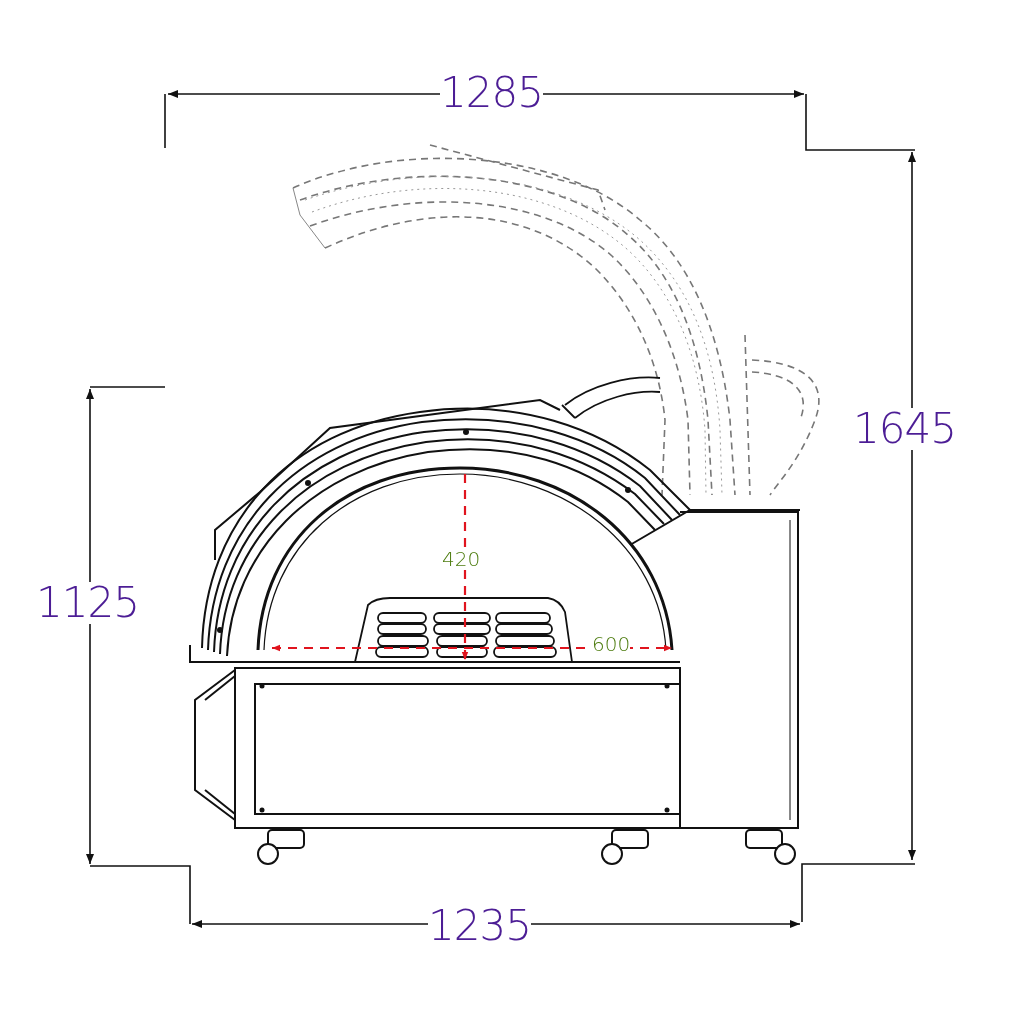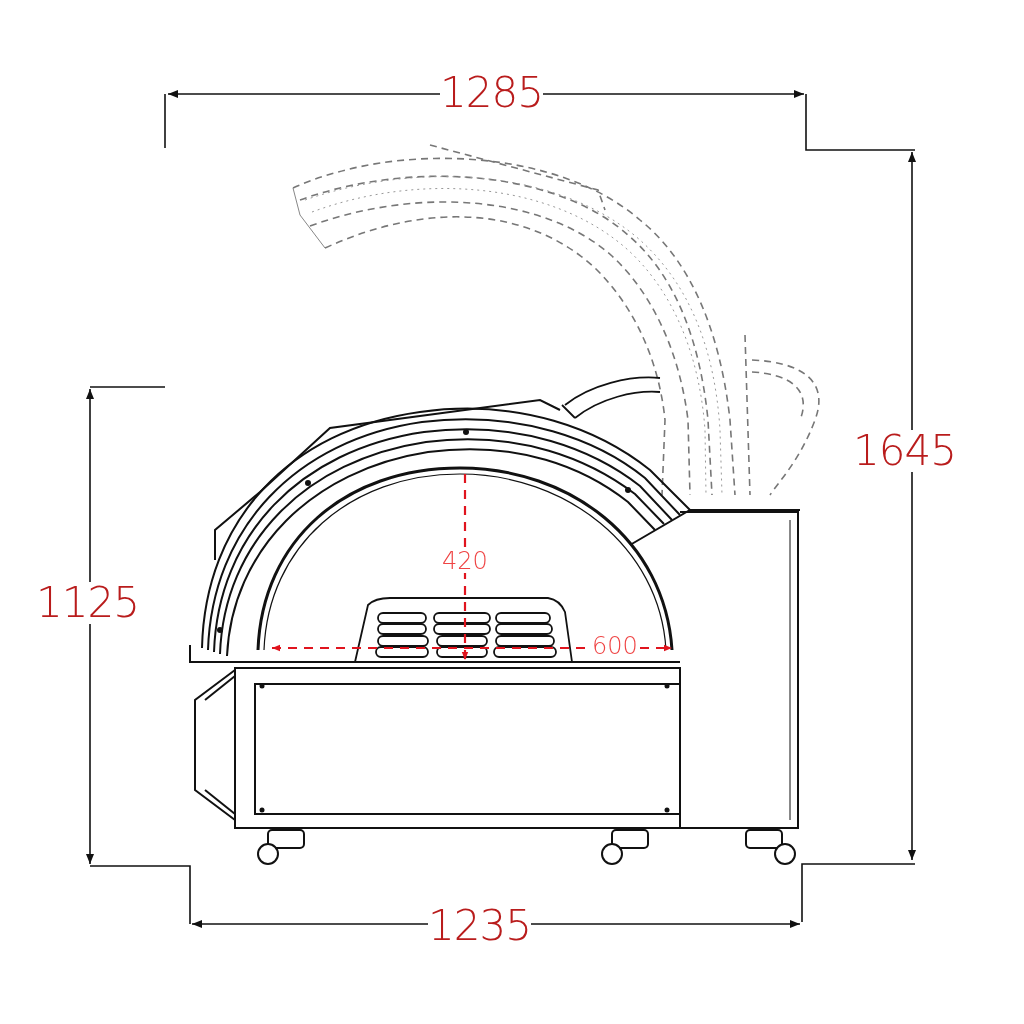--- a/index.html
+++ b/index.html
@@ -1,20 +1,20 @@
 <!DOCTYPE html>
 <html><head>
 <meta charset="utf-8">
 <style>
   html, body { margin: 0; padding: 0; background: #ffffff; }
   body { width: 1024px; height: 1024px; position: relative; overflow: hidden; font-family: "DejaVu Sans", sans-serif; }
   #drawing { position: absolute; left: 0; top: 0; width: 1024px; height: 1024px; }
-  .dim-label { position: absolute; font-family: "DejaVu Sans", sans-serif; font-weight: 300; color: #b91c1c; background: #fff; line-height: 1; letter-spacing: -1px; }
+  .dim-label { position: absolute; font-family: "DejaVu Sans", sans-serif; font-weight: 300; color: #4c1d95; background: #fff; line-height: 1; letter-spacing: -1px; }
   .dim-label.big { font-size: 42px; }
-  .dim-label.red { font-size: 24px; color: #ef4444; background: transparent; letter-spacing: 0; }
+  .dim-label.red { font-size: 20px; color: #4d7c0f; background: transparent; letter-spacing: 0; }
 </style>
 </head>
 <body>
 
 <svg id="drawing" viewBox="0 0 1024 1024" xmlns="http://www.w3.org/2000/svg">
   <defs>
     <marker id="arr" viewBox="0 0 10 10" refX="10" refY="5" markerWidth="14" markerHeight="10" orient="auto-start-reverse" markerUnits="userSpaceOnUse">
       <path d="M0,1 L10,5 L0,9 z" fill="#111"></path>
     </marker>
     <marker id="arrR" viewBox="0 0 10 10" refX="10" refY="5" markerWidth="10" markerHeight="8" orient="auto-start-reverse" markerUnits="userSpaceOnUse">
@@ -132,17 +132,17 @@
       </g>
   </g>
 
   <g stroke="#e0141e" stroke-width="2.2" fill="none" stroke-dasharray="9,7">
     <line x1="465" y1="474" x2="465" y2="660" marker-end="url(#arrR)"></line>
     <line x1="272" y1="648" x2="672" y2="648" marker-start="url(#arrR)" marker-end="url(#arrR)"></line>
   </g>
 </svg>
 
 <div class="dim-label big" style="left:440px;top:72px;">1285</div>
-<div class="dim-label big" style="left:853px;top:430px;">1645</div>
+<div class="dim-label big" style="left:853px;top:408px;">1645</div>
 <div class="dim-label big" style="left:36px;top:582px;text-align:center;">1125</div>
 <div class="dim-label big" style="left:428px;top:905px;">1235</div>
 <div class="dim-label red" style="left:442px;top:549px;background:#fff;">420</div>
 <div class="dim-label red" style="left:592px;top:634px;background:#fff;">600</div>
 
 </body></html>

